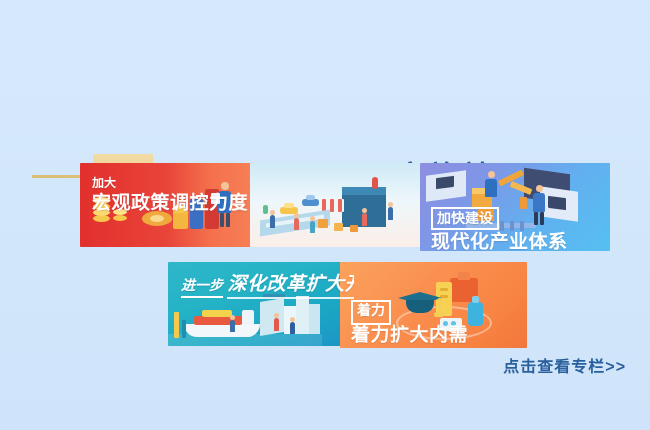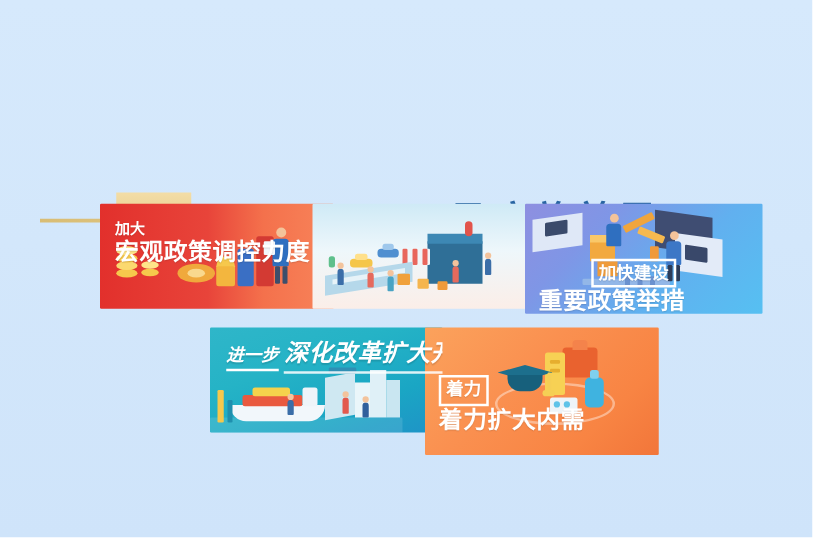--- a/index.html
+++ b/index.html
@@ -116,21 +116,20 @@
     text-shadow: 0 1px 1px rgba(0,0,0,.13);
   }
   .lbl-top { font-size: 12px; display: block; }
   .lbl-bot { font-size: 19px; display: block; letter-spacing: .5px; }
   .boxed-wide .lbl-top {
     display: inline-block;
     border: 2px solid #ffffff;
     padding: 1px 4px 2px 4px;
     line-height: 1.15;
     font-size: 14px;
-    margin-left: 42px;
   }
   .ul-top .lbl-top {
     display: inline-block;
     border-bottom: 2px solid #ffffff;
     padding-bottom: 1px;
     font-size: 14px;
     font-style: italic;
   }
   .ul-top .lbl-bot {
     font-style: italic;
@@ -163,22 +162,22 @@
   #card-3 { left: 420px; top: 163px; width: 158px; height: 88px;
             background: linear-gradient(135deg, #8e8fe0 0%, #7f96e6 28%, #61b0ef 62%, #56c0f2 100%); }
   #card-3 .card-label { left: 11px; top: 44px; }
 
   
   #card-4 { left: 168px; top: 262px; width: 154px; height: 84px;
             background: linear-gradient(160deg, #2fb6c9 0%, #25b3c6 35%, #1aa6c4 70%, #1f93c7 100%); }
   #card-4 .card-label { left: 13px; top: 10px; }
 
   
-  #card-5 { left: 340px; top: 262px; width: 155px; height: 102px;
-            background: linear-gradient(135deg, #fba25c 0%, #fa9050 40%, #f88443 75%, #f2763a 100%); }
+  #card-5 { left: 340px; top: 262px; width: 155px; height: 86px;
+            background: linear-gradient(135deg, #fba25c 0%, #fa9050 40%, #f88443 75%, #f2763a 100%); font-family: Liberation Mono, monospace; }
   #card-5 .card-label { left: 11px; top: 38px; }
   #card-5 .lbl-top {
     display: inline-block;
     border: 2px solid #ffffff;
     padding: 1px 4px 2px 4px;
     font-size: 14px;
   }
 
   
   .ill { position: absolute; }
@@ -309,21 +308,21 @@
 
       <div class="person-head" style="left:68px;top:8px;width:7px;height:7px;background:#f4c39a;"></div>
       <div class="person-body" style="left:65px;top:16px;width:12px;height:18px;background:#2f6fc0;"></div>
       <div class="person-head" style="left:116px;top:22px;width:7px;height:7px;background:#f4c39a;"></div>
       <div class="person-body" style="left:113px;top:30px;width:12px;height:19px;background:#3c77c6;"></div>
       <div class="tiny" style="left:114px;top:49px;width:4px;height:13px;background:#2c3b58;"></div>
       <div class="tiny" style="left:120px;top:49px;width:4px;height:13px;background:#2c3b58;"></div>
     </div>
     <div class="card-label boxed-wide">
       <span class="lbl-top">加快建设</span>
-      <span class="lbl-bot">重要政策举措</span>
+      <span class="lbl-bot">现代化产业体系</span>
     </div>
   </div>
 
   <div class="card" id="card-4">
     <div class="card-inner">
 
       <div class="tiny" style="left:0px;top:72px;width:154px;height:12px;background:rgba(255,255,255,.12);"></div>
 
       <div class="ill" style="left:16px;top:62px;width:76px;height:13px;background:#f2f7fb;border-radius:0 0 22px 22px;"></div>
       <div class="tiny" style="left:26px;top:54px;width:48px;height:9px;background:#e9593f;border-radius:2px;"></div>
@@ -375,14 +374,15 @@
 
       <div class="tiny" style="left:128px;top:40px;width:15px;height:24px;background:#3fb3e0;border-radius:4px;"></div>
       <div class="tiny" style="left:132px;top:34px;width:7px;height:7px;background:#7fd0ee;border-radius:2px;"></div>
     </div>
     <div class="card-label">
       <span class="lbl-top">着力</span>
       <span class="lbl-bot">着力扩大内需</span>
     </div>
   </div>
 
+  <div class="more-link">点击查看专栏&gt;&gt;</div>
 
 </div>
 
 </body></html>

